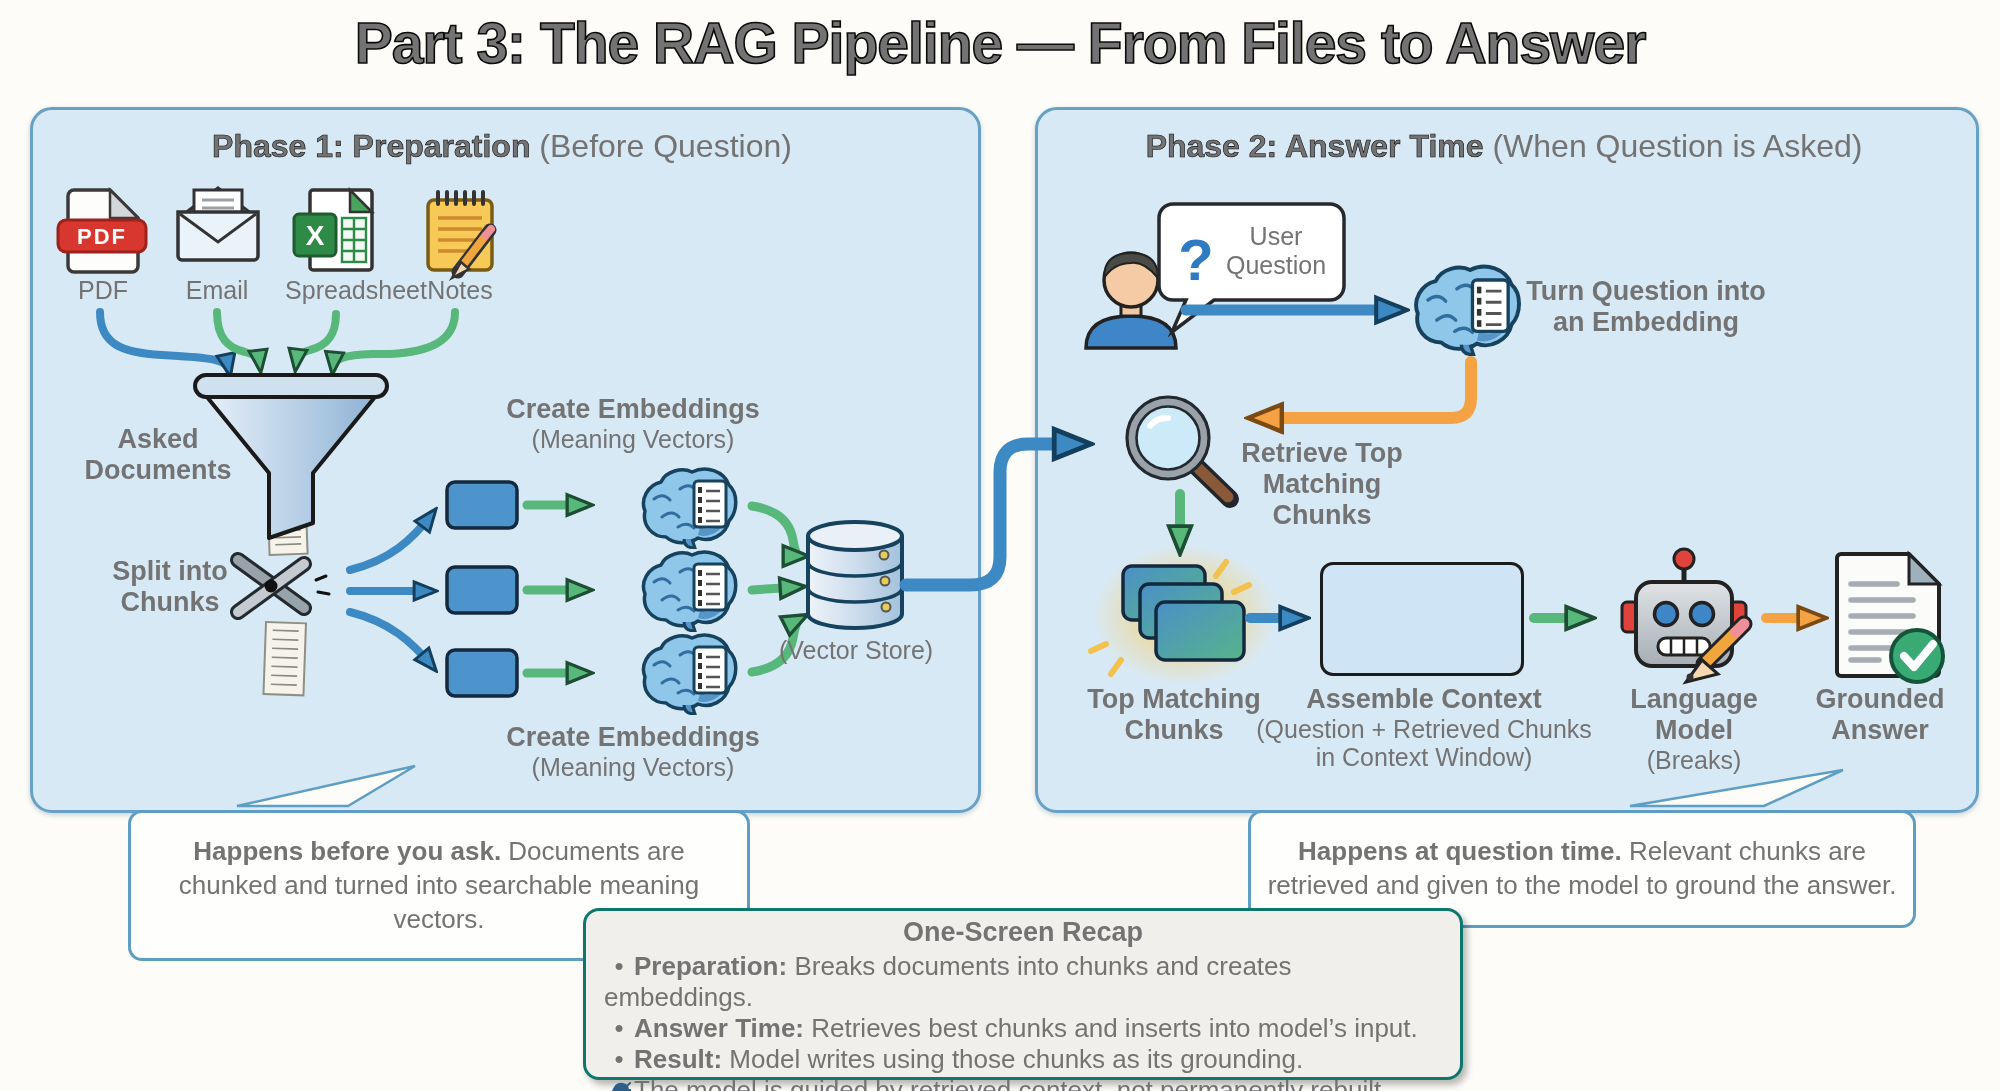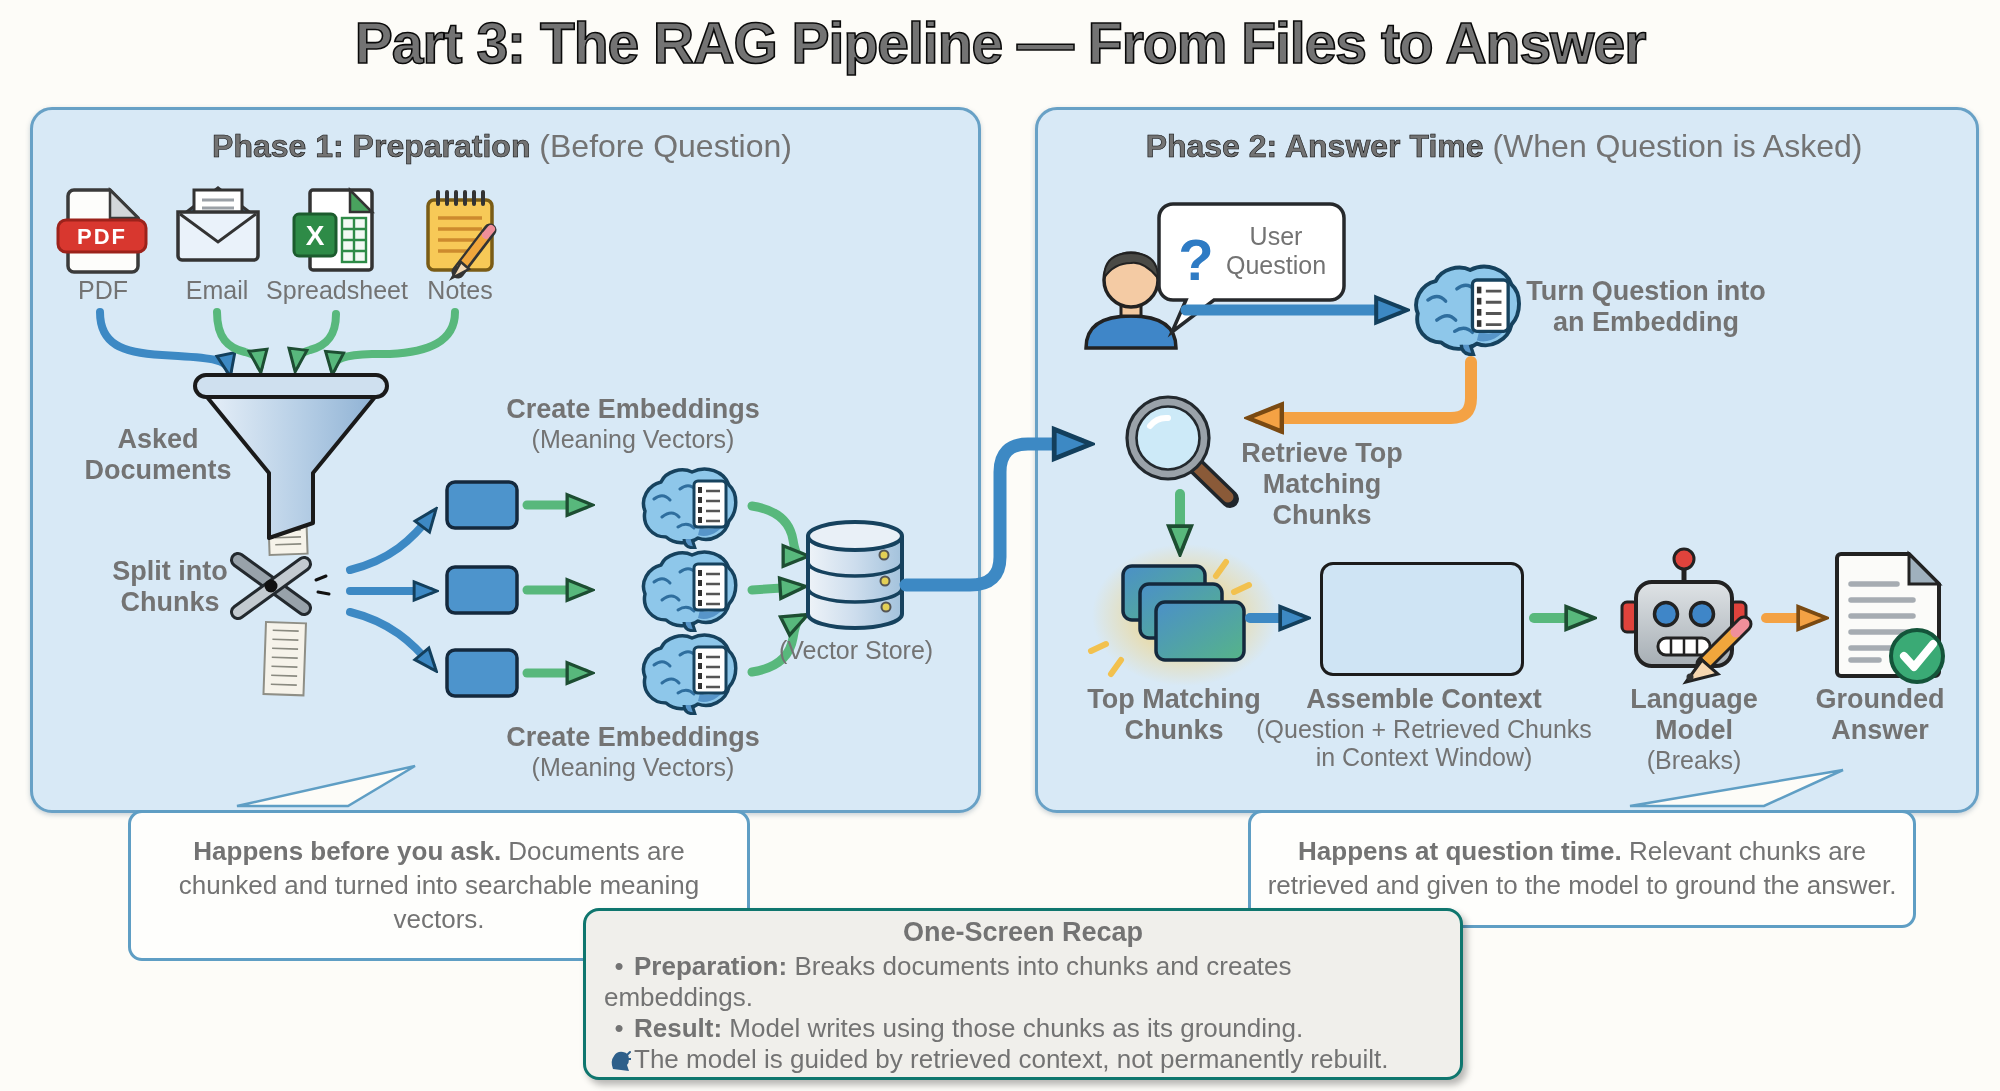--- a/index.html
+++ b/index.html
@@ -255,21 +255,21 @@
       <path d="M0 4 a4 4 0 0 1 4 -4 H72 L102 30 V118 a4 4 0 0 1 -4 4 H4 a4 4 0 0 1 -4 -4 Z" fill="#fbfbf9" stroke="#222" stroke-width="4"></path>
       <polygon points="72,0 102,30 72,30" fill="#9fb0bd" stroke="#222" stroke-width="3"></polygon>
       <path d="M14 30 h46 M14 46 h62 M14 62 h62 M14 78 h58 M14 94 h40 M14 106 h28" stroke="#a6acb2" stroke-width="5.5" stroke-linecap="round"></path>
       <circle cx="80" cy="102" r="26" fill="#3aaa75" stroke="#14543a" stroke-width="4"></circle>
       <path d="M67 102 l10 11 l19 -23" fill="none" stroke="#fff" stroke-width="8" stroke-linecap="round" stroke-linejoin="round"></path>
     </g>
   </svg>
 
   <div class="lbl plain" style="left:103px;top:276px;">PDF</div>
   <div class="lbl plain" style="left:217px;top:276px;">Email</div>
-  <div class="lbl plain" style="left:337px;top:276px;">Spreadsheet</div>
+  <div class="lbl plain" style="left:356px;top:276px;">Spreadsheet</div>
   <div class="lbl plain" style="left:460px;top:276px;">Notes</div>
 
   <div class="lbl" style="left:158px;top:424px;">Asked
 Documents</div>
   <div class="lbl" style="left:170px;top:556px;">Split into
 Chunks</div>
 
   <div class="lbl" style="left:633px;top:394px;"><span>Create Embeddings</span><span class="sub">(Meaning Vectors)</span></div>
   <div class="lbl" style="left:633px;top:722px;"><span>Create Embeddings</span><span class="sub">(Meaning Vectors)</span></div>
   <div class="lbl" style="left:856px;top:636px;"><span class="sub">(Vector Store)</span></div>
@@ -289,20 +289,21 @@
 Model</span><span class="sub">(Breaks)</span></div>
   <div class="lbl" style="left:1880px;top:684px;">Grounded
 Answer</div>
 
   <div class="callout" style="left:128px;top:810px;width:622px;min-height:80px;"><b>Happens before you ask.</b><span> Documents are chunked and turned into searchable meaning vectors.</span></div>
   <div class="callout" style="left:1248px;top:810px;width:668px;min-height:80px;"><b>Happens at question time.</b><span> Relevant chunks are retrieved and given to the model to ground the answer.</span></div>
 
   <div id="recap">
     <div class="rt">One-Screen Recap</div>
     <div class="r-row"><span class="r-dot">•</span><b>Preparation:</b><span> Breaks documents into chunks and creates embeddings.</span></div>
+    <div class="r-row"><span class="r-dot">•</span><b>Answer Time:</b><span> Retrieves best chunks and inserts into model’s input.</span></div>
     <div class="r-row"><span class="r-dot">•</span><b>Result:</b><span> Model writes using those chunks as its grounding.</span></div>
     <div class="r-row"><span class="r-dot"><svg width="24" height="24" viewBox="0 0 24 24" style="vertical-align:-3px;">
             <path d="M6 22 q-3 -8 1 -13 q3 -5 9 -4 q6 1 6 7 q0 4 -2 6 l2 6 z" fill="#2e5f8a"></path>
             <path d="M20 8 l3 -3 M21 12 l3 0" stroke="#2e5f8a" stroke-width="2" stroke-linecap="round"></path>
           </svg></span><span>The model is guided by retrieved context, not permanently rebuilt.</span></div>
   </div>
 
 </div>
 
 </body></html>

